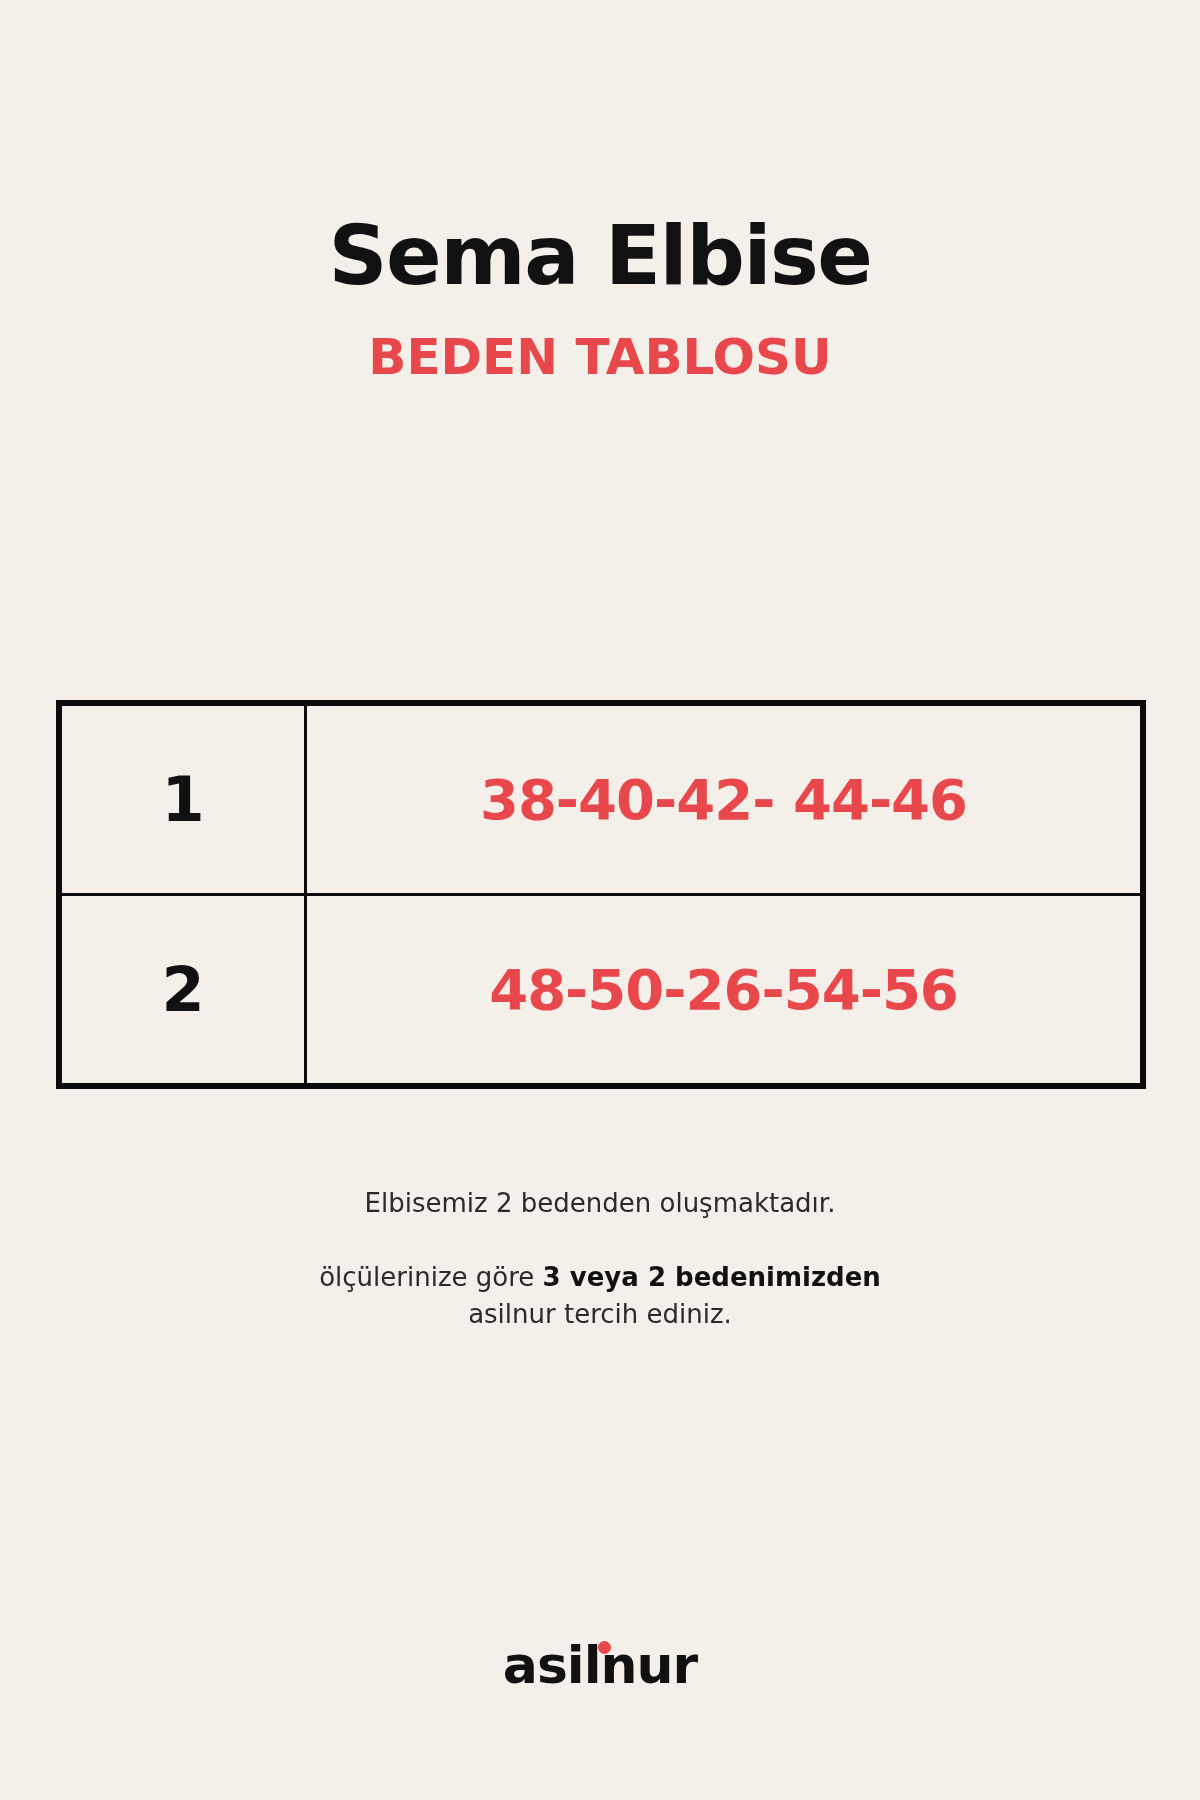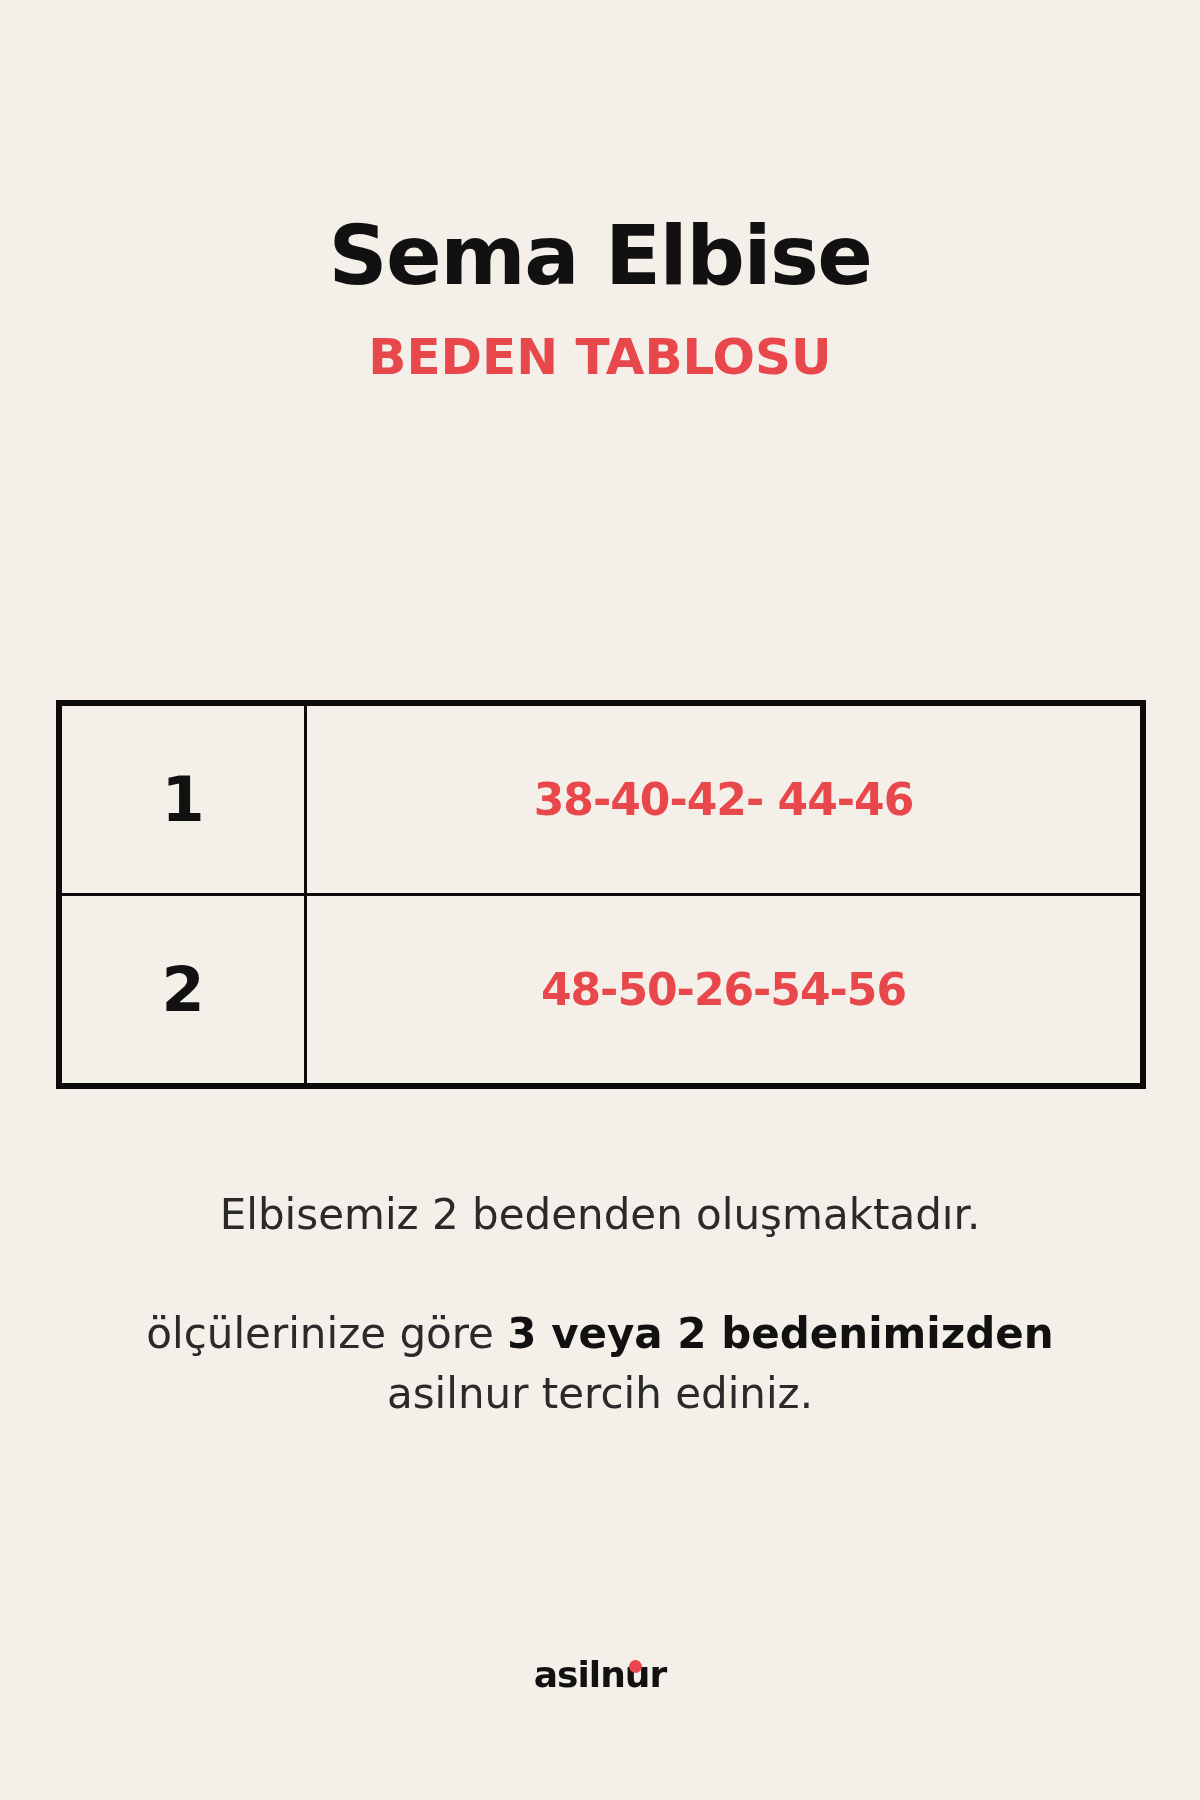--- a/index.html
+++ b/index.html
@@ -84,34 +84,34 @@
   }
   .cell-index {
     font-family: "DejaVu Sans", sans-serif;
     font-weight: bold;
     font-size: 62px;
     color: #111111;
   }
   .cell-sizes {
     font-family: "DejaVu Sans", sans-serif;
     font-weight: bold;
-    font-size: 44px;
+    font-size: 56px;
     color: #e8474b;
     letter-spacing: -1px;
   }
 
   
   .note {
     position: absolute;
     top: 1185px;
     left: 100px;
     width: 1000px;
     text-align: center;
     font-family: "DejaVu Sans", sans-serif;
-    font-size: 42px;
+    font-size: 26px;
     line-height: 1.42;
     color: #2a2a2a;
   }
   .note .strong {
     font-weight: bold;
     color: #111111;
   }
 
   
   .brand {
@@ -119,21 +119,21 @@
     bottom: 105px;
     left: 0;
     width: 1200px;
     text-align: center;
   }
   .brand-word {
     position: relative;
     display: inline-block;
     font-family: "DejaVu Sans", sans-serif;
     font-weight: bold;
-    font-size: 36px;
+    font-size: 52px;
     letter-spacing: -1px;
     color: #111111;
   }
   .brand-dot {
     position: absolute;
     top: 6px;
     left: 95px;
     width: 13px;
     height: 13px;
     border-radius: 50%;

